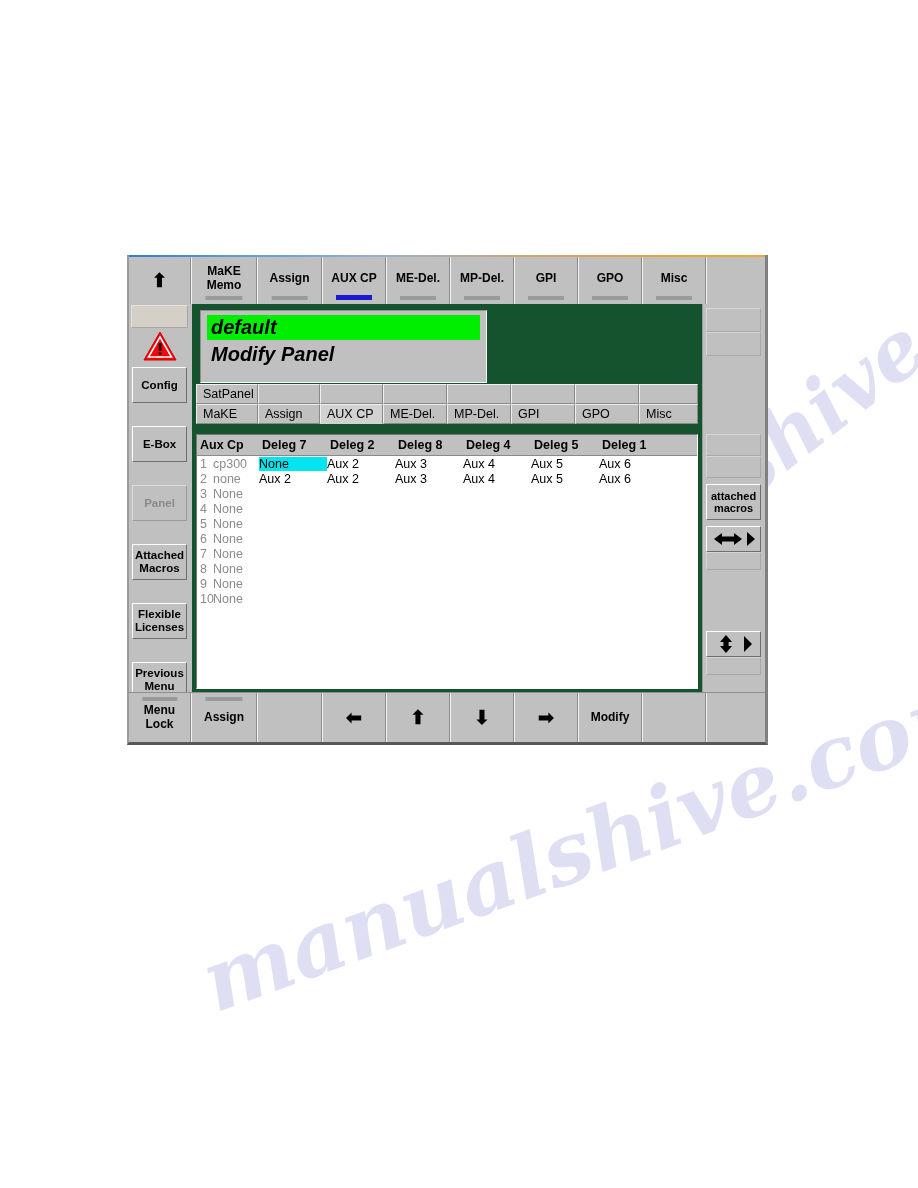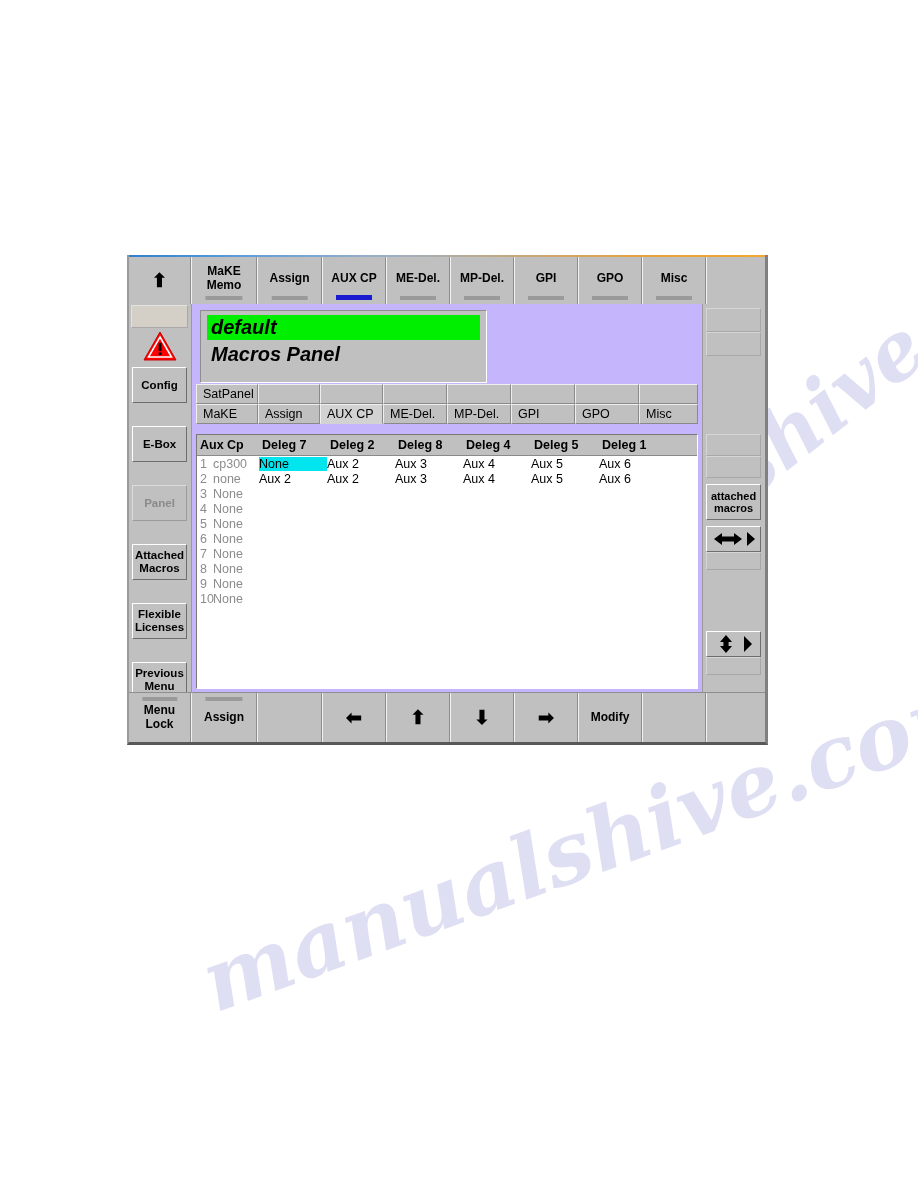--- a/index.html
+++ b/index.html
@@ -77,20 +77,21 @@
     width:58%;height:4px;background:#9a9a9a;
   }
   .toptab.active .ul{background:#1a1ad0;height:5px;}
   .arrowglyph{font-size:19px;font-weight:bold;line-height:1;}
 
   
   #leftbar{
     position:absolute;left:0;top:49px;width:62px;bottom:49px;
     background:#c0c0c0;
     border-right:1px solid #9a9a9a;
+    padding-left:40px;
   }
   #slot-blank-left{
     position:absolute;left:2px;top:1px;width:57px;height:23px;
     background:#d4d0c8;
     border-top:1px solid #e4e2de;border-left:1px solid #e4e2de;
     border-right:1px solid #a8a8a8;border-bottom:1px solid #a8a8a8;
     box-sizing:border-box;
   }
   #warnicon{
     position:absolute;left:14px;top:27px;width:34px;height:30px;
@@ -124,21 +125,21 @@
     background:#c0c0c0;cursor:default;user-select:none;
   }
   .botbtn .ul{
     position:absolute;top:4px;left:50%;transform:translateX(-50%);
     width:58%;height:4px;background:#9a9a9a;
   }
 
   
   #center{
     position:absolute;left:63px;right:63px;top:49px;bottom:49px;
-    background:#c4b5fd;
+    background:#14532d;
   }
 
   
   #titlebox{
     position:absolute;left:8px;top:6px;width:287px;height:73px;
     background:#c0c0c0;
     border-top:1px solid #8e8e8e;border-left:1px solid #8e8e8e;
     border-right:1px solid #ffffff;border-bottom:1px solid #ffffff;
     box-sizing:border-box;
     padding:4px 6px;
@@ -342,21 +343,21 @@
         <polygon points="33,3 41,11 33,19" fill="#000"></polygon>
       </svg>
     </div>
     <div class="btn rbtn blank" style="top:353px;height:18px;"></div>
   </div>
 
   <div id="center">
 
     <div id="titlebox">
       <div class="green">default</div>
-      <div class="sub">Macros Panel</div>
+      <div class="sub">Modify Panel</div>
     </div>
 
     <div id="innertabs">
       <div class="itabrow">
         <div class="itab" style="width:62px;">
           <span>SatPanel</span>
         </div>
         <div class="itab empty" style="width:62px;"></div>
         <div class="itab empty" style="width:63px;"></div>
         <div class="itab empty" style="width:64px;"></div>

